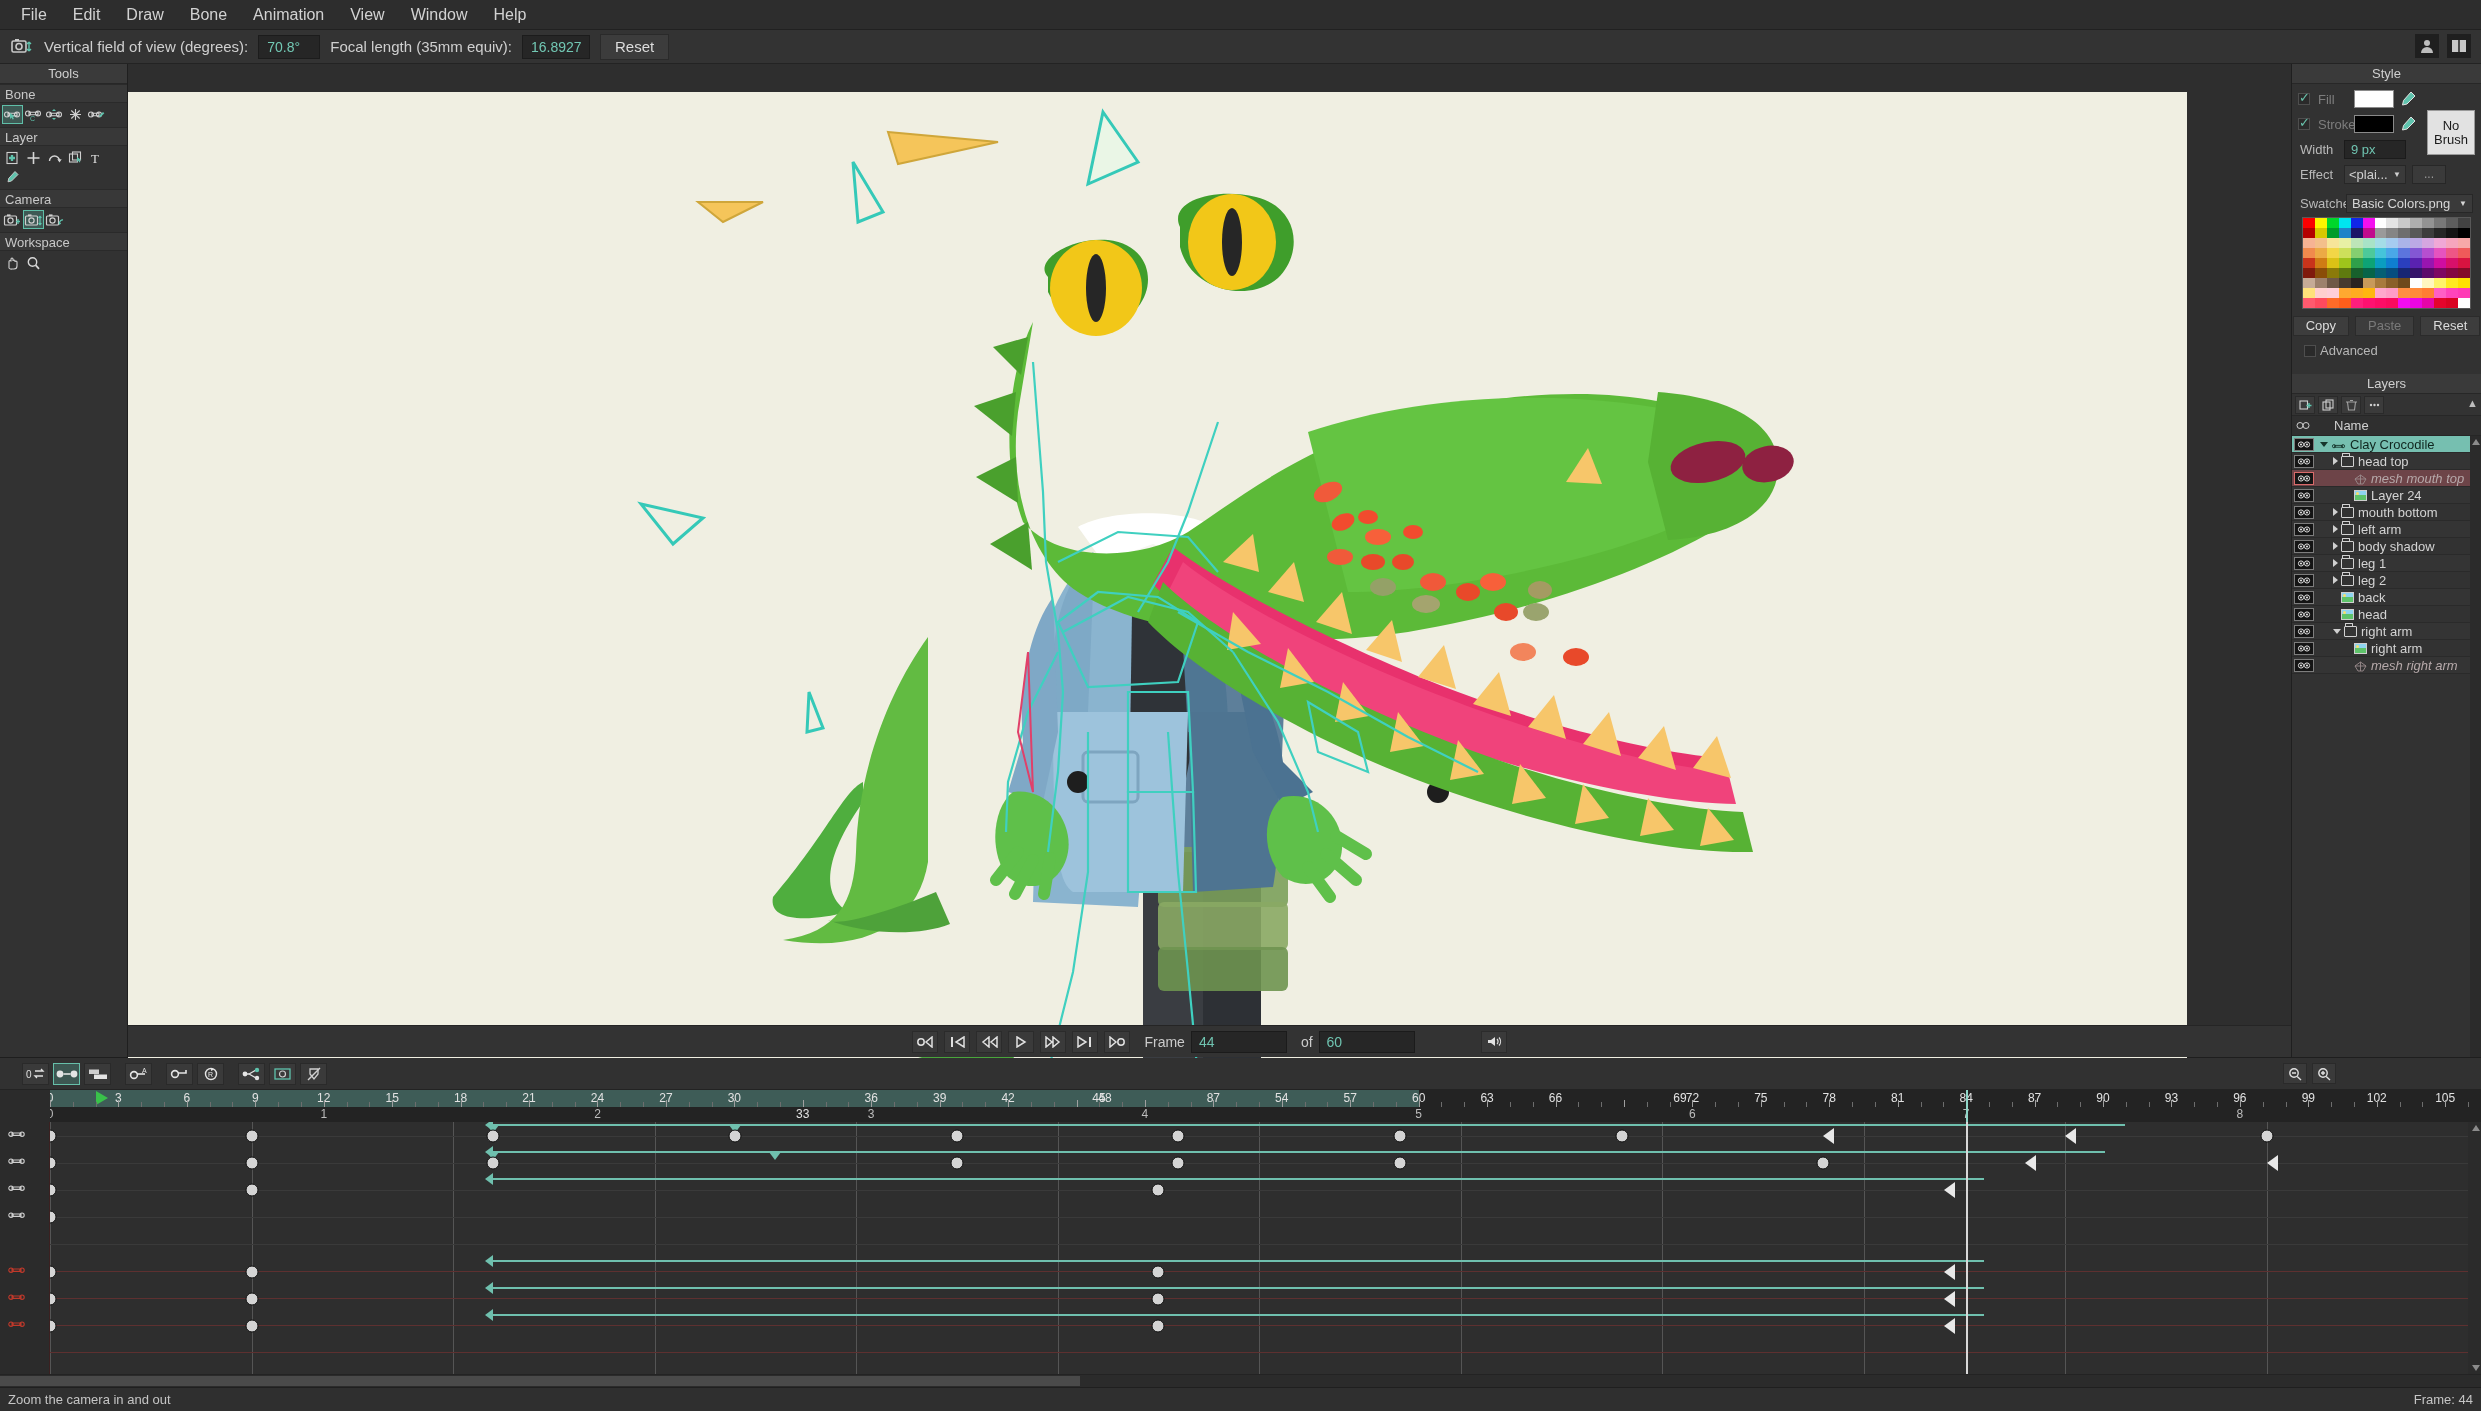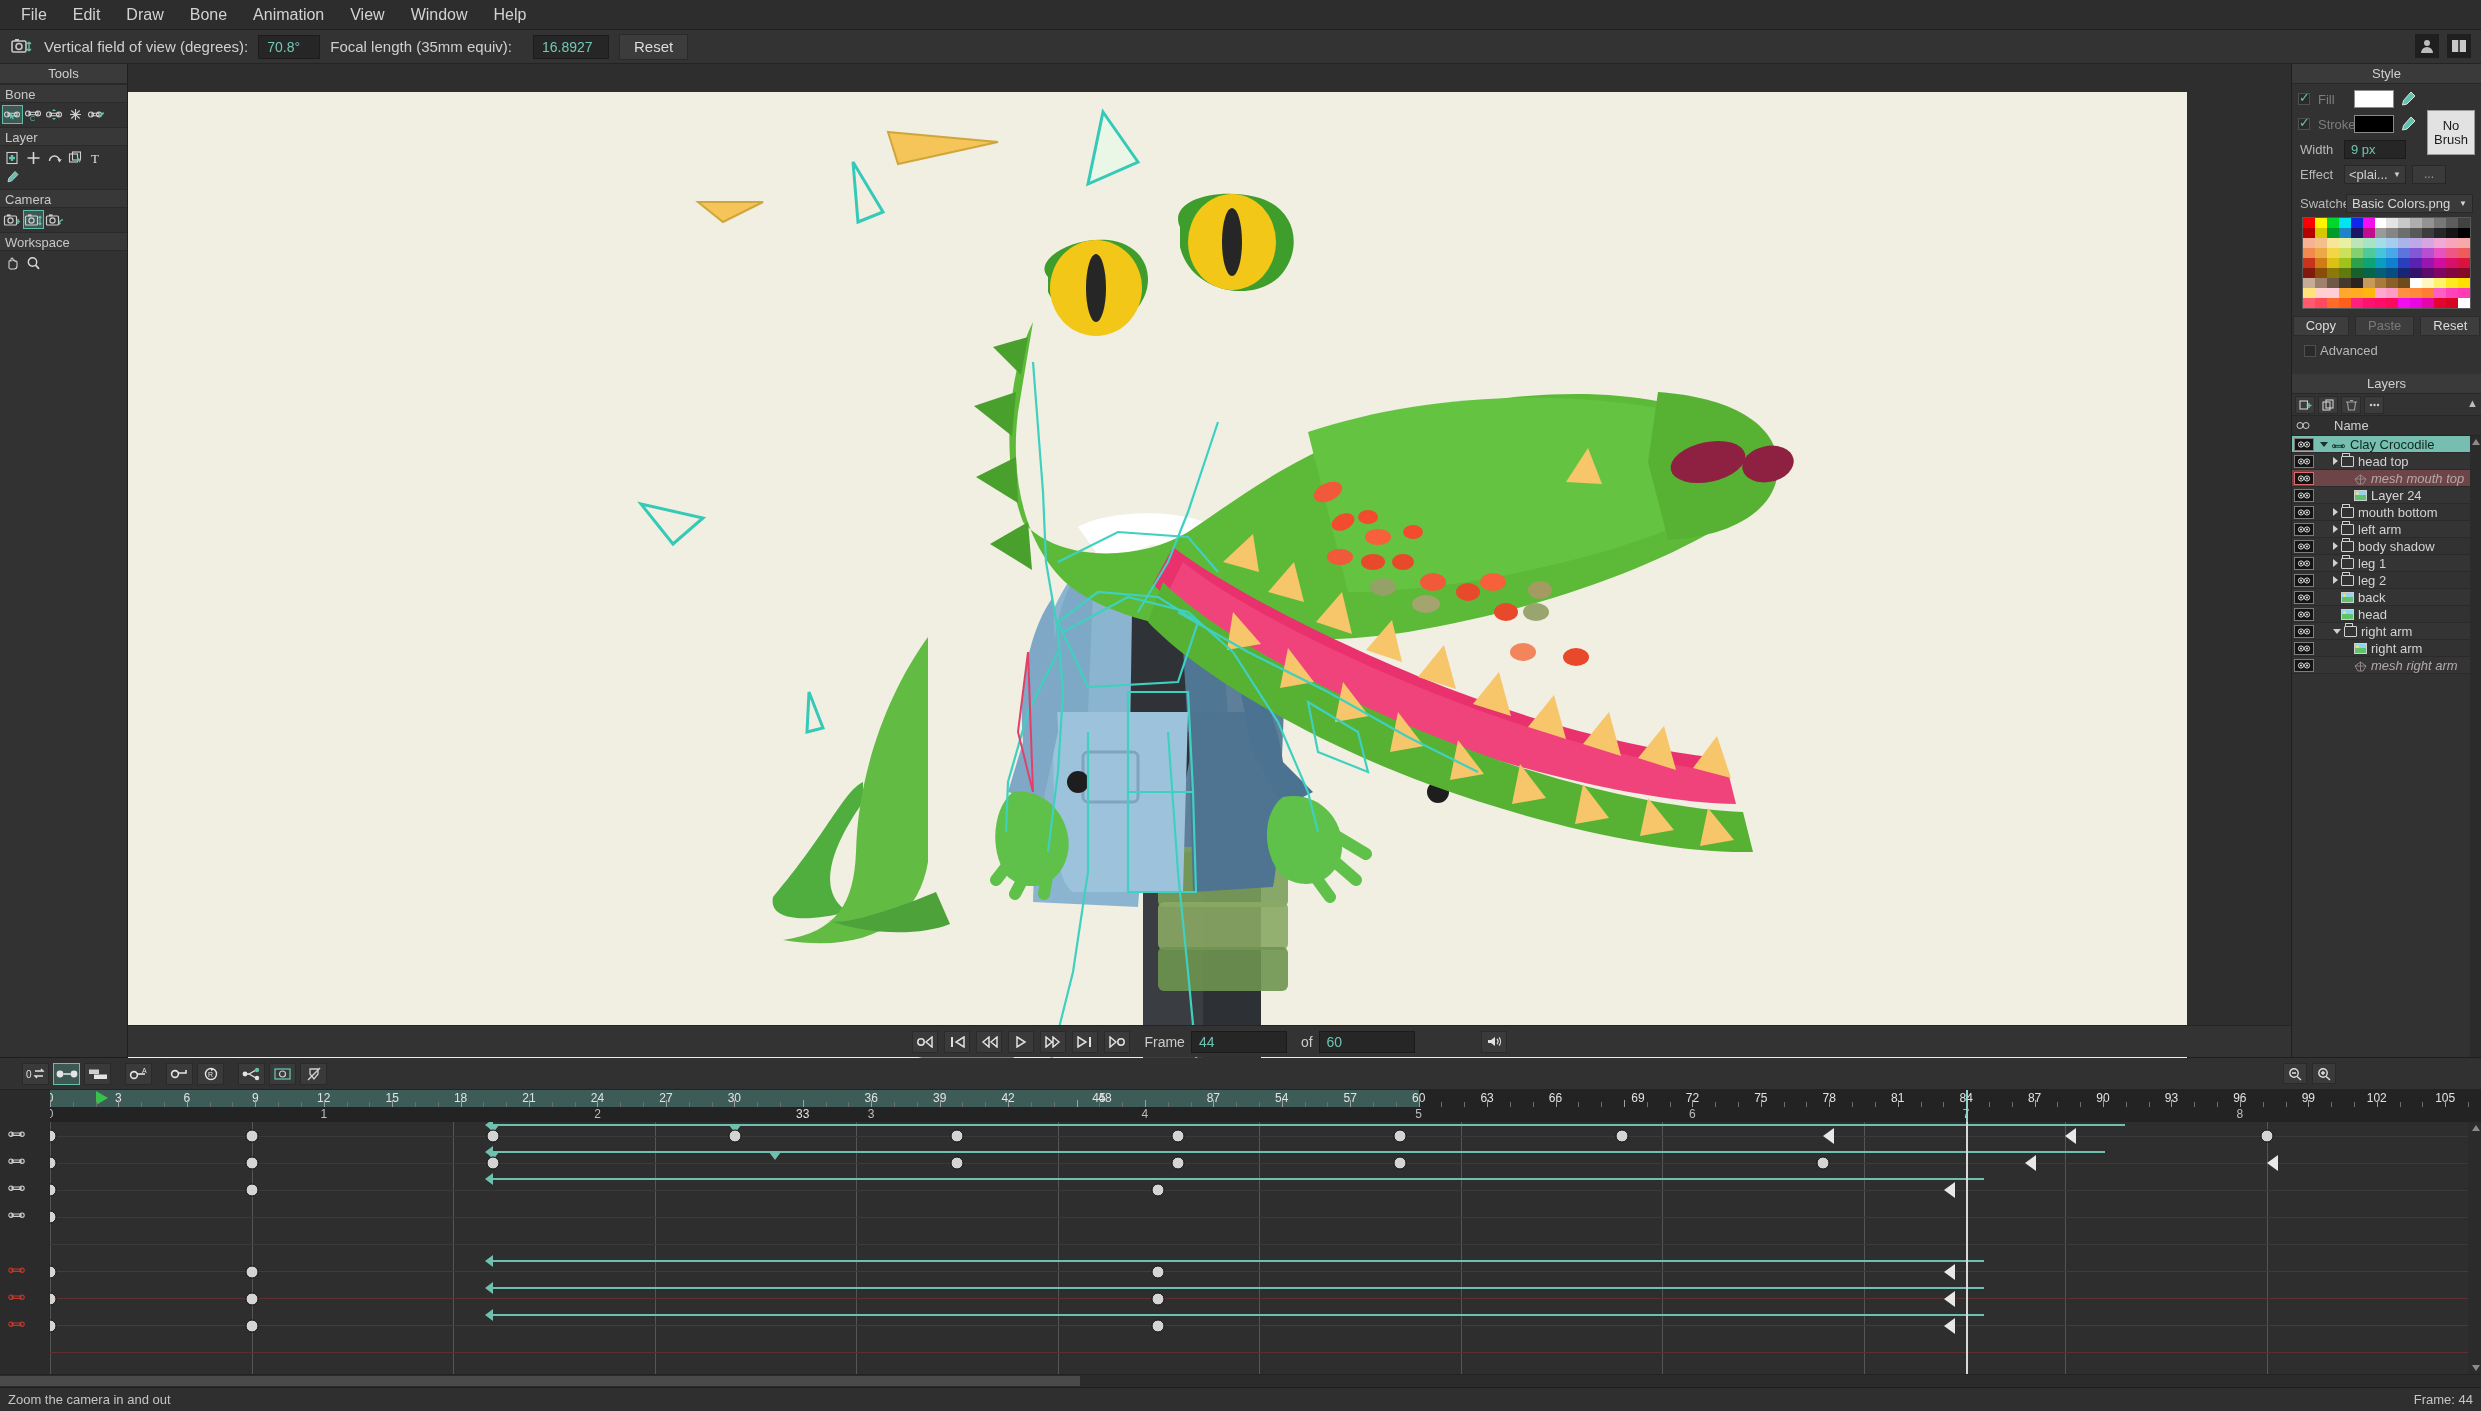--- a/index.html
+++ b/index.html
@@ -17,21 +17,21 @@
   .menubar .mi { font-size:16px; color:#d2d2d2; padding:3px 13px; line-height:18px; }
 
   
   .optbar { height:34px; background:#333333; display:flex; align-items:center; gap:10px; padding-left:10px; flex:0 0 34px; position:relative; border-bottom:1px solid #232323;}
   .optbar .lbl { font-size:15px; color:#cfcfcf; }
   .optbar .field {
     background:#262626; border:1px solid #1c1c1c; color:#72c8b4;
     font-size:14px; height:24px; line-height:22px; padding:0 8px; min-width:60px;
   }
   .optbar .field.w1 { width:62px; }
-  .optbar .field.w2 { width:76px;margin-left:11px; }
+  .optbar .field.w2 { width:68px; }
   .optbar .btn {
     background:#3c3c3c; border:1px solid #2a2a2a; color:#dcdcdc; font-size:15px;
     height:26px; line-height:24px; padding:0 14px;
   }
   .cam-ico { width:24px; height:22px; position:relative; }
   .win-btns { position:absolute; right:10px; top:4px; display:flex; gap:8px; }
   .win-btns .wb { width:24px; height:24px; background:#1f1f1f; display:flex; align-items:center; justify-content:center; }
 
   
   .mid { flex:1 1 auto; display:flex; min-height:0; }
@@ -1105,21 +1105,21 @@
           <div class="rk" style="left: 1231.81px;">54</div>
           <div class="rtick maj" style="left: 1231.81px;"></div>
           <div class="rk" style="left: 1300.25px;">57</div>
           <div class="rtick maj" style="left: 1300.25px;"></div>
           <div class="rk" style="left: 1368.68px;">60</div>
           <div class="rtick maj" style="left: 1368.68px;"></div>
           <div class="rk" style="left: 1437.11px;">63</div>
           <div class="rtick maj" style="left: 1437.11px;"></div>
           <div class="rk" style="left: 1505.55px;">66</div>
           <div class="rtick maj" style="left: 1505.55px;"></div>
-          <div class="rk" style="left: 1588px;">69</div>
+          <div class="rk" style="left: 1630px;">69</div>
           <div class="rtick maj" style="left: 1573.98px;"></div>
           <div class="rk" style="left: 1642.42px;">72</div>
           <div class="rtick maj" style="left: 1642.42px;"></div>
           <div class="rk" style="left: 1710.85px;">75</div>
           <div class="rtick maj" style="left: 1710.85px;"></div>
           <div class="rk" style="left: 1779.28px;">78</div>
           <div class="rtick maj" style="left: 1779.28px;"></div>
           <div class="rk" style="left: 1847.72px;">81</div>
           <div class="rtick maj" style="left: 1847.72px;"></div>
           <div class="rk" style="left: 1916.15px;">84</div>

